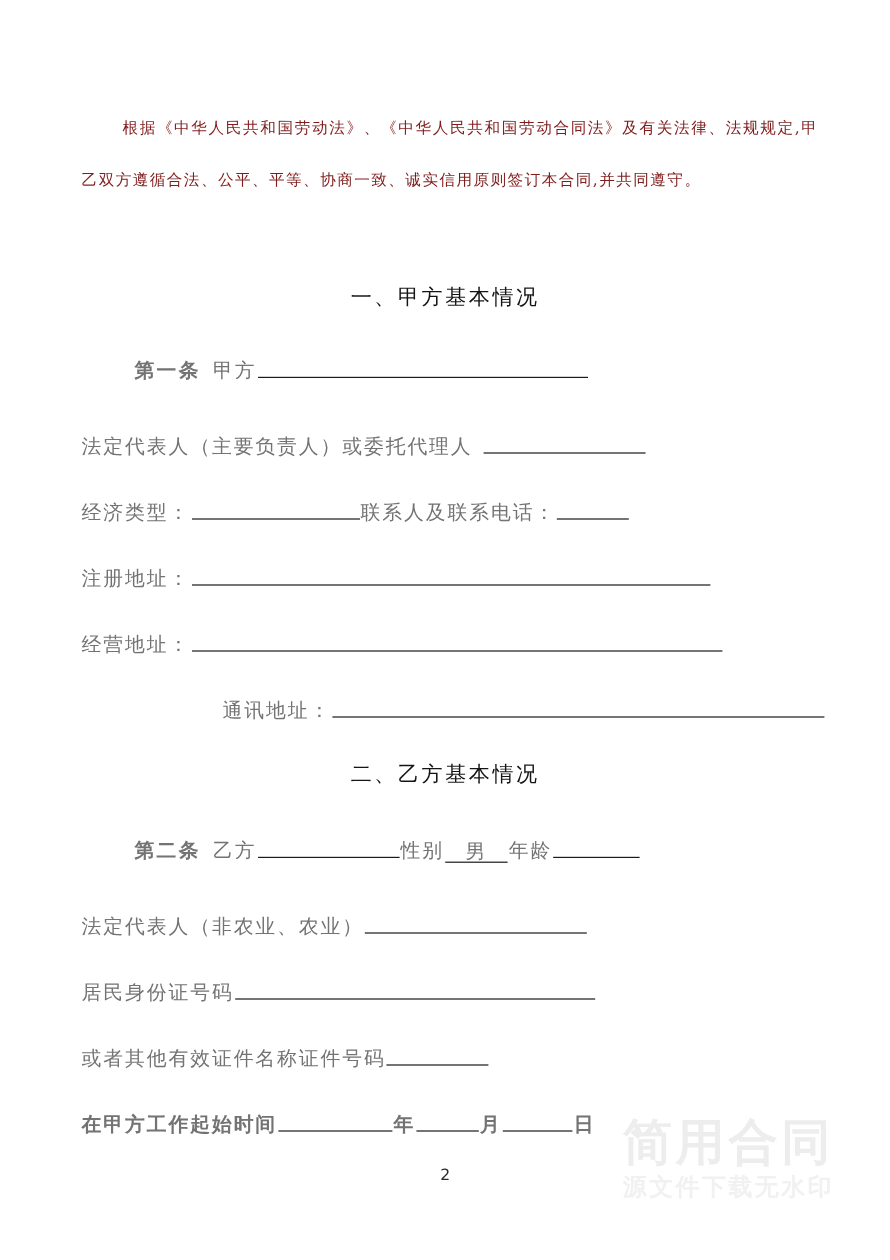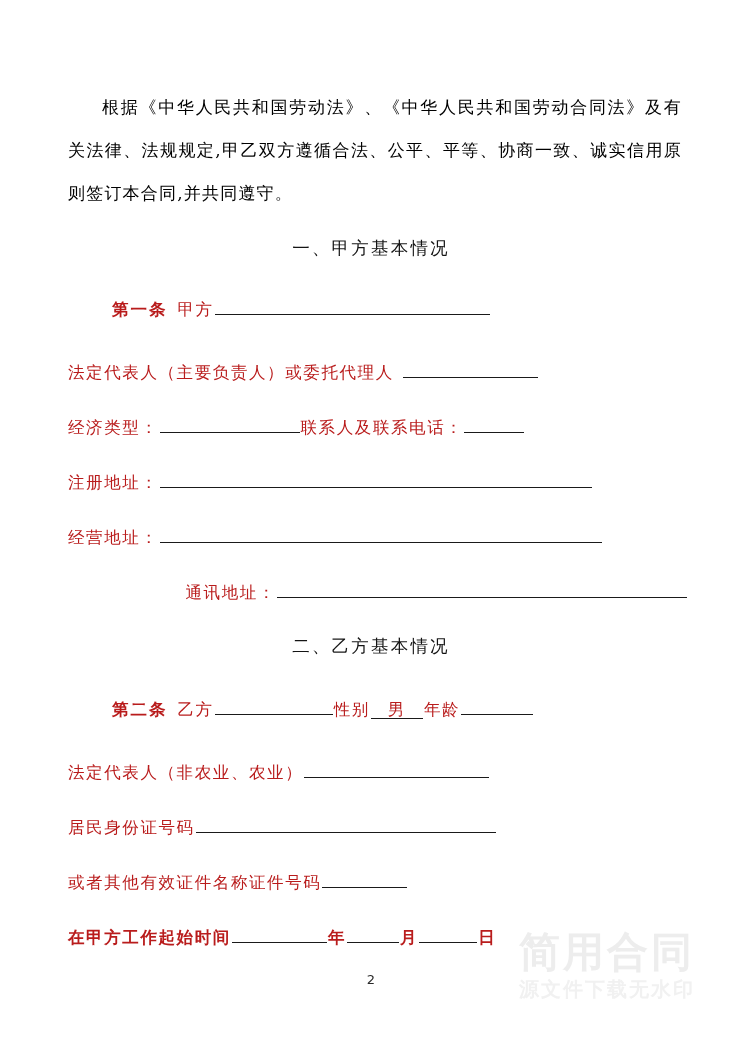--- a/index.html
+++ b/index.html
@@ -26,37 +26,37 @@
     height: 1050px;
   }
 
   
   .line {
     position: absolute;
     left: 68px;
     width: 620px;
     font-size: 16.5px;
     letter-spacing: 1.6px;
-    color: #b91c1c;
+    color: #737373;
     white-space: nowrap;
     line-height: 1;
   }
 
   
   .para {
     position: absolute;
     left: 68px;
     top: 86px;
     width: 614px;
-    font-size: 17px;
+    font-size: 13px;
     letter-spacing: 1.2px;
     line-height: 43px;
     text-align: justify;
     text-justify: inter-ideograph;
-    color: #000000;
+    color: #7f1d1d;
     text-indent: 34px;
   }
 
   
   .heading {
     position: absolute;
     left: 0;
     width: 742px;
     text-align: center;
     font-size: 17.5px;

